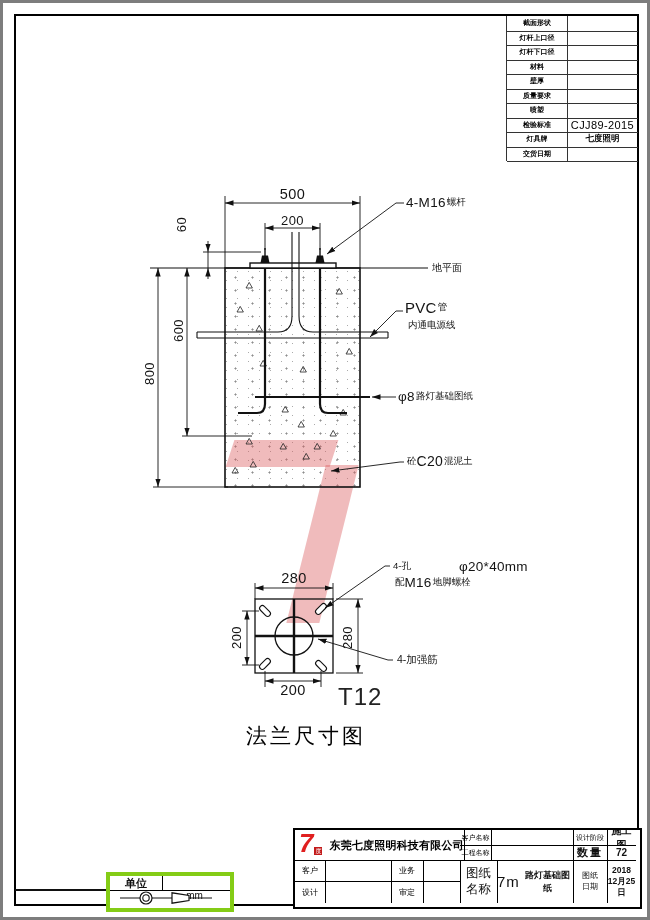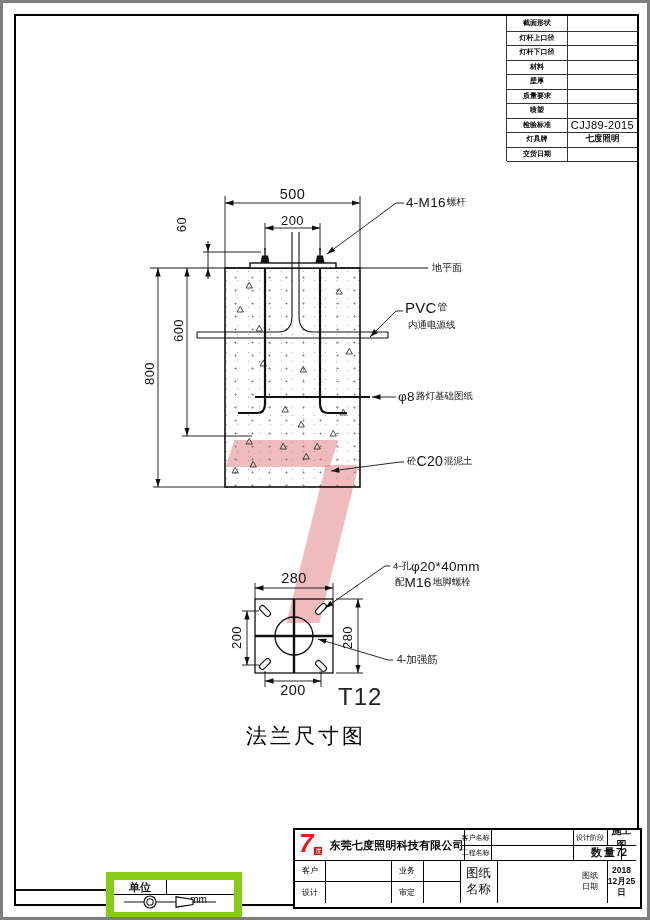--- a/index.html
+++ b/index.html
@@ -35,21 +35,21 @@
   .spec{left:506px;top:16px;width:132px;height:145px;border-left:1px solid #333;z-index:7;}
   .spec .row{position:absolute;left:0;width:100%;height:14.5px;}
   .spec .lc{position:absolute;left:0;top:0;width:60px;height:100%;border-right:1px solid #333;border-bottom:1px solid #333;
             display:flex;align-items:center;justify-content:center;font-size:7px;font-weight:600;color:#000;}
   .spec .vc{position:absolute;left:60px;top:0;width:71px;height:100%;border-bottom:1px solid #333;
             display:flex;align-items:center;justify-content:center;color:#000;}
   .spec .std{font-size:11px;letter-spacing:0.4px;}
   .spec .brand{font-size:8.5px;font-weight:600;}
 
   
-  .unitbox{left:106px;top:872px;width:120px;height:32px;border:8px solid #84cc16;z-index:7;background:#fff;}
+  .unitbox{left:106px;top:872px;width:120px;height:32px;border:4px solid #84cc16;z-index:7;background:#fff;}
   .unitbox .r1{position:absolute;left:0;top:0;width:100%;height:14px;border-bottom:1.5px solid #000;}
   .unitbox .c1{position:absolute;left:0;top:0;width:52px;height:14px;border-right:1.5px solid #000;
                display:flex;align-items:center;justify-content:center;font-size:11px;font-weight:700;}
   .unitbox .c2{position:absolute;left:53px;top:12px;width:63px;height:14px;display:flex;align-items:center;justify-content:center;
                font-size:10px;font-weight:400;}
 
   
   .tblock{left:293px;top:828px;width:345px;height:77px;border:2px solid #000;z-index:7;background:#fff;}
   .cell{position:absolute;border-right:1px solid #000;border-bottom:1px solid #000;display:flex;
         align-items:center;justify-content:center;text-align:center;overflow:hidden;}
@@ -240,21 +240,21 @@
     <span class="cn">砼</span>
     <span class="num" style="font-size:14px;">C20</span>
     <span class="cn">混泥土</span>
   </div>
 
   <div class="abs dim dim-lg" style="left:274px;top:570px;width:40px;">280</div>
   <div class="abs dim dim-lg" style="left:273px;top:682px;width:40px;">200</div>
   <div class="abs dim rot" style="left:216px;top:630px;width:40px;">200</div>
   <div class="abs dim rot" style="left:327px;top:630px;width:40px;">280</div>
 
-  <div class="abs ann" style="left:392px;top:559px;">
+  <div class="abs ann" style="left:392px;top:559px;gap:48px;">
     <span class="cn">4-孔</span>
     <span class="num">φ20*40mm</span>
   </div>
   <div class="abs ann" style="left:394px;top:575px;">
     <span class="cn">配</span>
     <span class="num">M16</span>
     <span class="cn">地脚螺栓</span>
   </div>
   <div class="abs ann" style="left:396px;top:653px;">
     <span class="cn" style="font-size:10.5px;">4-加强筋</span>
@@ -324,36 +324,40 @@
       <span class="logo7">7</span>
       <span class="logobadge">度</span>
       <span class="coname">东莞七度照明科技有限公司</span>
     </div>
     <div class="cell lab7" style="left:165px;top:0;width:31px;height:15px;">客户名称</div>
     <div class="cell" style="left:196px;top:0;width:82px;height:15px;"></div>
     <div class="cell lab7" style="left:278px;top:0;width:34px;height:15px;">设计阶段</div>
     <div class="cell bold10" style="left:312px;top:0;width:29px;height:15px;border-right:none;">施工图</div>
     <div class="cell lab7" style="left:165px;top:15px;width:31px;height:15px;">工程名称</div>
     <div class="cell" style="left:196px;top:15px;width:82px;height:15px;"></div>
-    <div class="cell qty-l" style="left:268px;top:15px;width:34px;height:15px;padding-left:24px;">数量</div>
+    <div class="cell qty-l" style="left:278px;top:15px;width:34px;height:15px;">数量</div>
     <div class="cell bold10" style="left:312px;top:15px;width:29px;height:15px;border-right:none;">72</div>
 
     <div class="cell lab8" style="left:0;top:30px;width:30px;height:21px;">客户</div>
     <div class="cell" style="left:30px;top:30px;width:66px;height:21px;"></div>
     <div class="cell lab8" style="left:96px;top:30px;width:32px;height:21px;">业务</div>
     <div class="cell" style="left:128px;top:30px;width:37px;height:21px;"></div>
     <div class="cell lab8" style="left:0;top:51px;width:30px;height:22px;border-bottom:none;">设计</div>
     <div class="cell" style="left:30px;top:51px;width:66px;height:22px;border-bottom:none;"></div>
     <div class="cell lab8" style="left:96px;top:51px;width:32px;height:22px;border-bottom:none;">审定</div>
     <div class="cell" style="left:128px;top:51px;width:37px;height:22px;border-bottom:none;"></div>
 
     <div class="cell big-label" style="left:165px;top:30px;width:37px;height:43px;border-bottom:none;flex-direction:column;">
       <span>图纸</span>
       <span>名称</span>
     </div>
+    <div class="cell namecell" style="left:202px;top:30px;width:76px;height:43px;border-bottom:none;">
+      <span class="n7m">7m</span>
+      <span class="nrest">路灯基础图纸</span>
+    </div>
     <div class="cell lbl2" style="left:278px;top:30px;width:34px;height:43px;border-bottom:none;flex-direction:column;">
       <span>图纸</span>
       <span>日期</span>
     </div>
     <div class="cell date2" style="left:312px;top:30px;width:29px;height:43px;border-right:none;border-bottom:none;flex-direction:column;">
       <span>2018</span>
       <span>12月25日</span>
     </div>
   </div>
 

